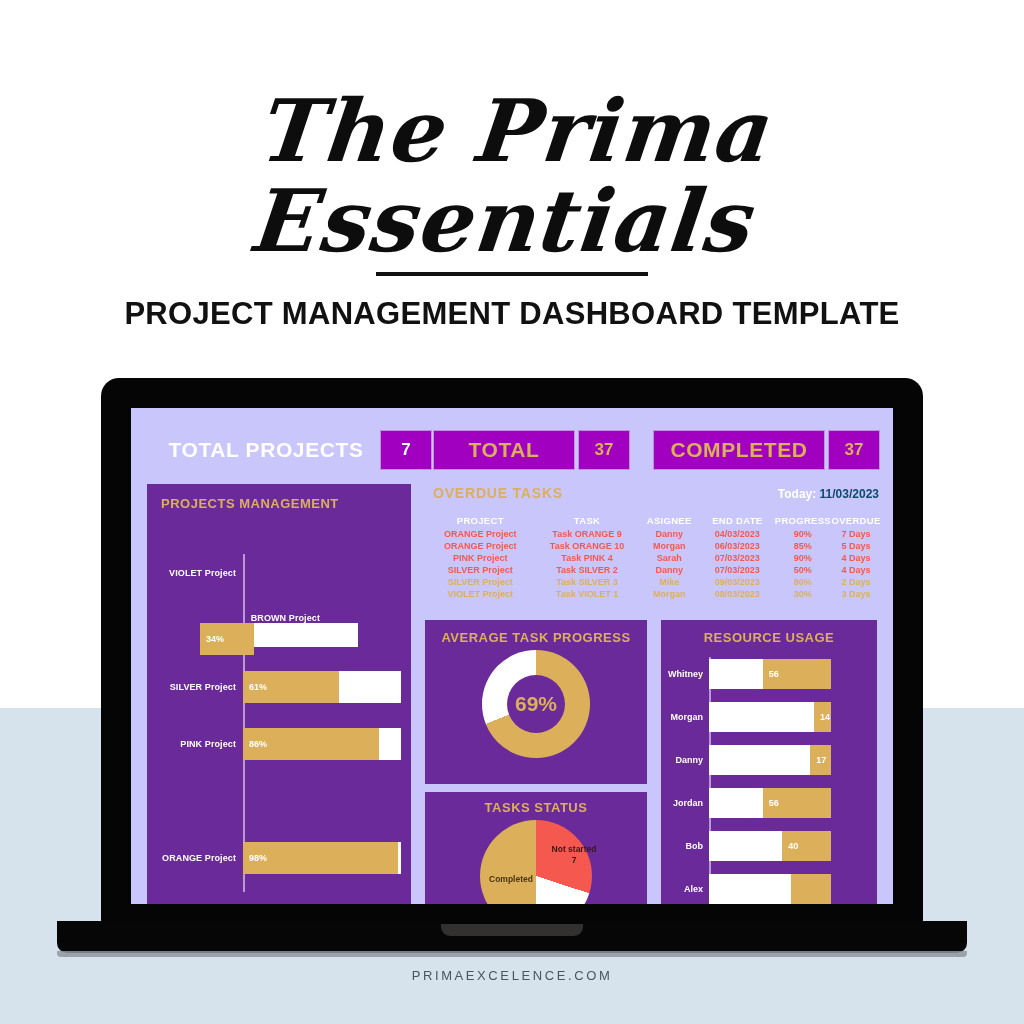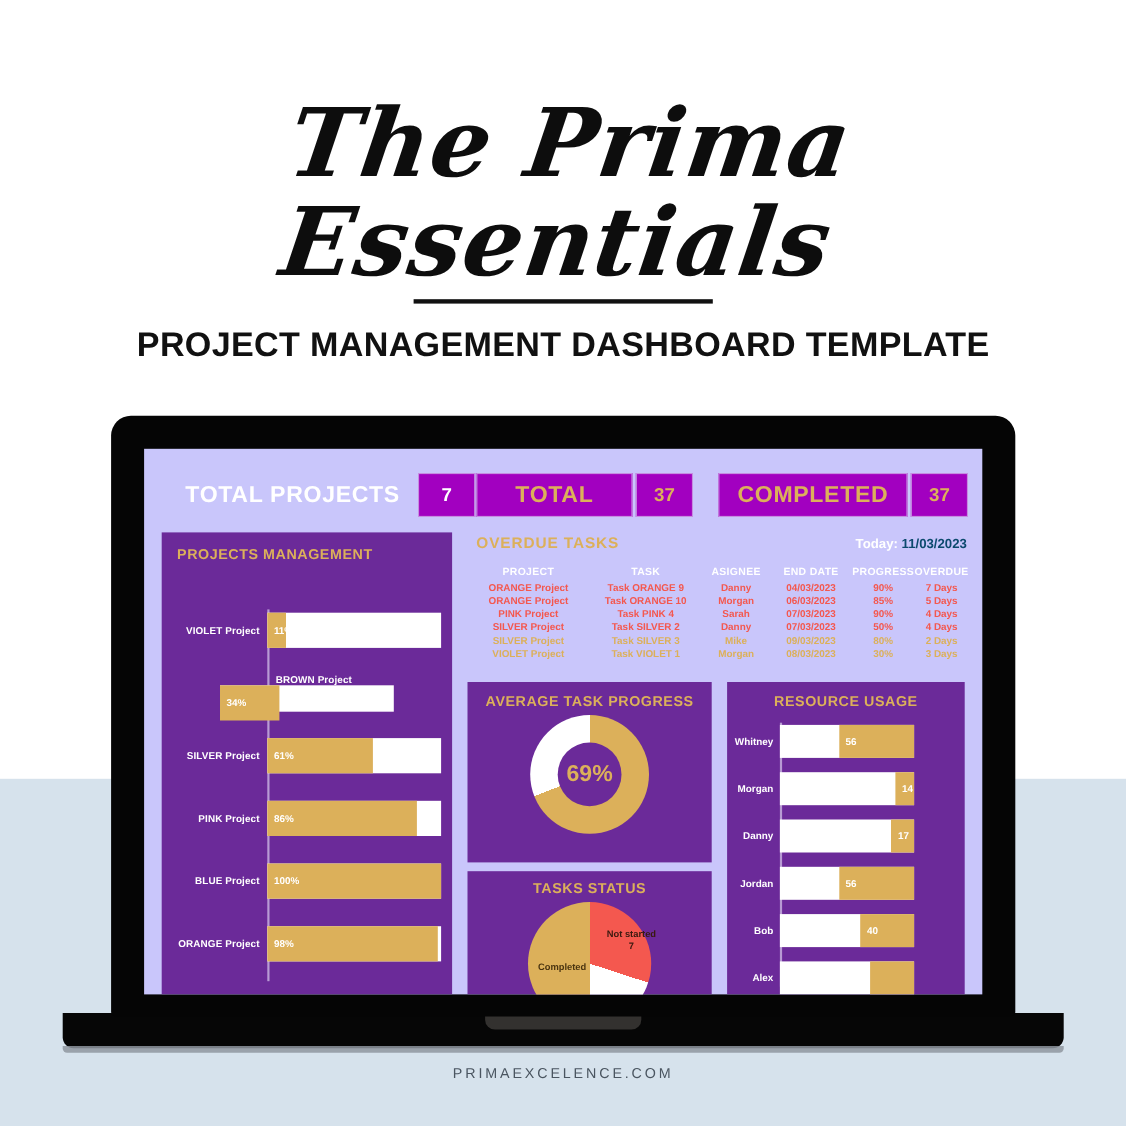--- a/index.html
+++ b/index.html
@@ -199,51 +199,40 @@
         <div class="kpi-label k-magenta k-gold" style="width: 172px;">COMPLETED</div>
         <div class="kpi-value k-magenta k-gold">37</div>
       </div>
     </div>
 
   <div class="panel" id="pc-panel">
     <div class="panel-title" id="pc-title">PROJECTS MANAGEMENT</div>
     <div id="pc-axis"></div>
   <div class="pc-row" style="top: 72px;">
         <div class="pc-name">VIOLET Project</div>
-        <div class="pc-track">
-          <div class="pc-fill" style="width: 11%; background: rgb(220, 176, 90);"></div>
-          <div class="pc-pct">11%</div>
-        </div>
       </div>
       <div class="pc-row" style="top: 129px; flex-direction: column;">
         <div class="pc-name">BROWN Project</div>
         <div class="pc-track">
           <div class="pc-fill" style="width: 34%; background: rgb(220, 176, 90);"></div>
           <div class="pc-pct">34%</div>
         </div>
       </div>
       <div class="pc-row" style="top: 186px;">
         <div class="pc-name">SILVER Project</div>
         <div class="pc-track">
           <div class="pc-fill" style="width: 61%; background: rgb(220, 176, 90);"></div>
           <div class="pc-pct">61%</div>
         </div>
       </div>
       <div class="pc-row" style="top: 243px;">
         <div class="pc-name">PINK Project</div>
         <div class="pc-track">
           <div class="pc-fill" style="width: 86%; background: rgb(220, 176, 90);"></div>
           <div class="pc-pct">86%</div>
-        </div>
-      </div>
-      <div class="pc-row" style="top: 300px;">
-        <div class="pc-name">BLUE Project</div>
-        <div class="pc-track">
-          <div class="pc-fill" style="width: 100%; background: rgb(220, 176, 90);"></div>
-          <div class="pc-pct">100%</div>
         </div>
       </div>
       <div class="pc-row" style="top: 357px;">
         <div class="pc-name">ORANGE Project</div>
         <div class="pc-track">
           <div class="pc-fill" style="width: 98%; background: rgb(220, 176, 90);"></div>
           <div class="pc-pct">98%</div>
         </div>
       </div>
     </div>

